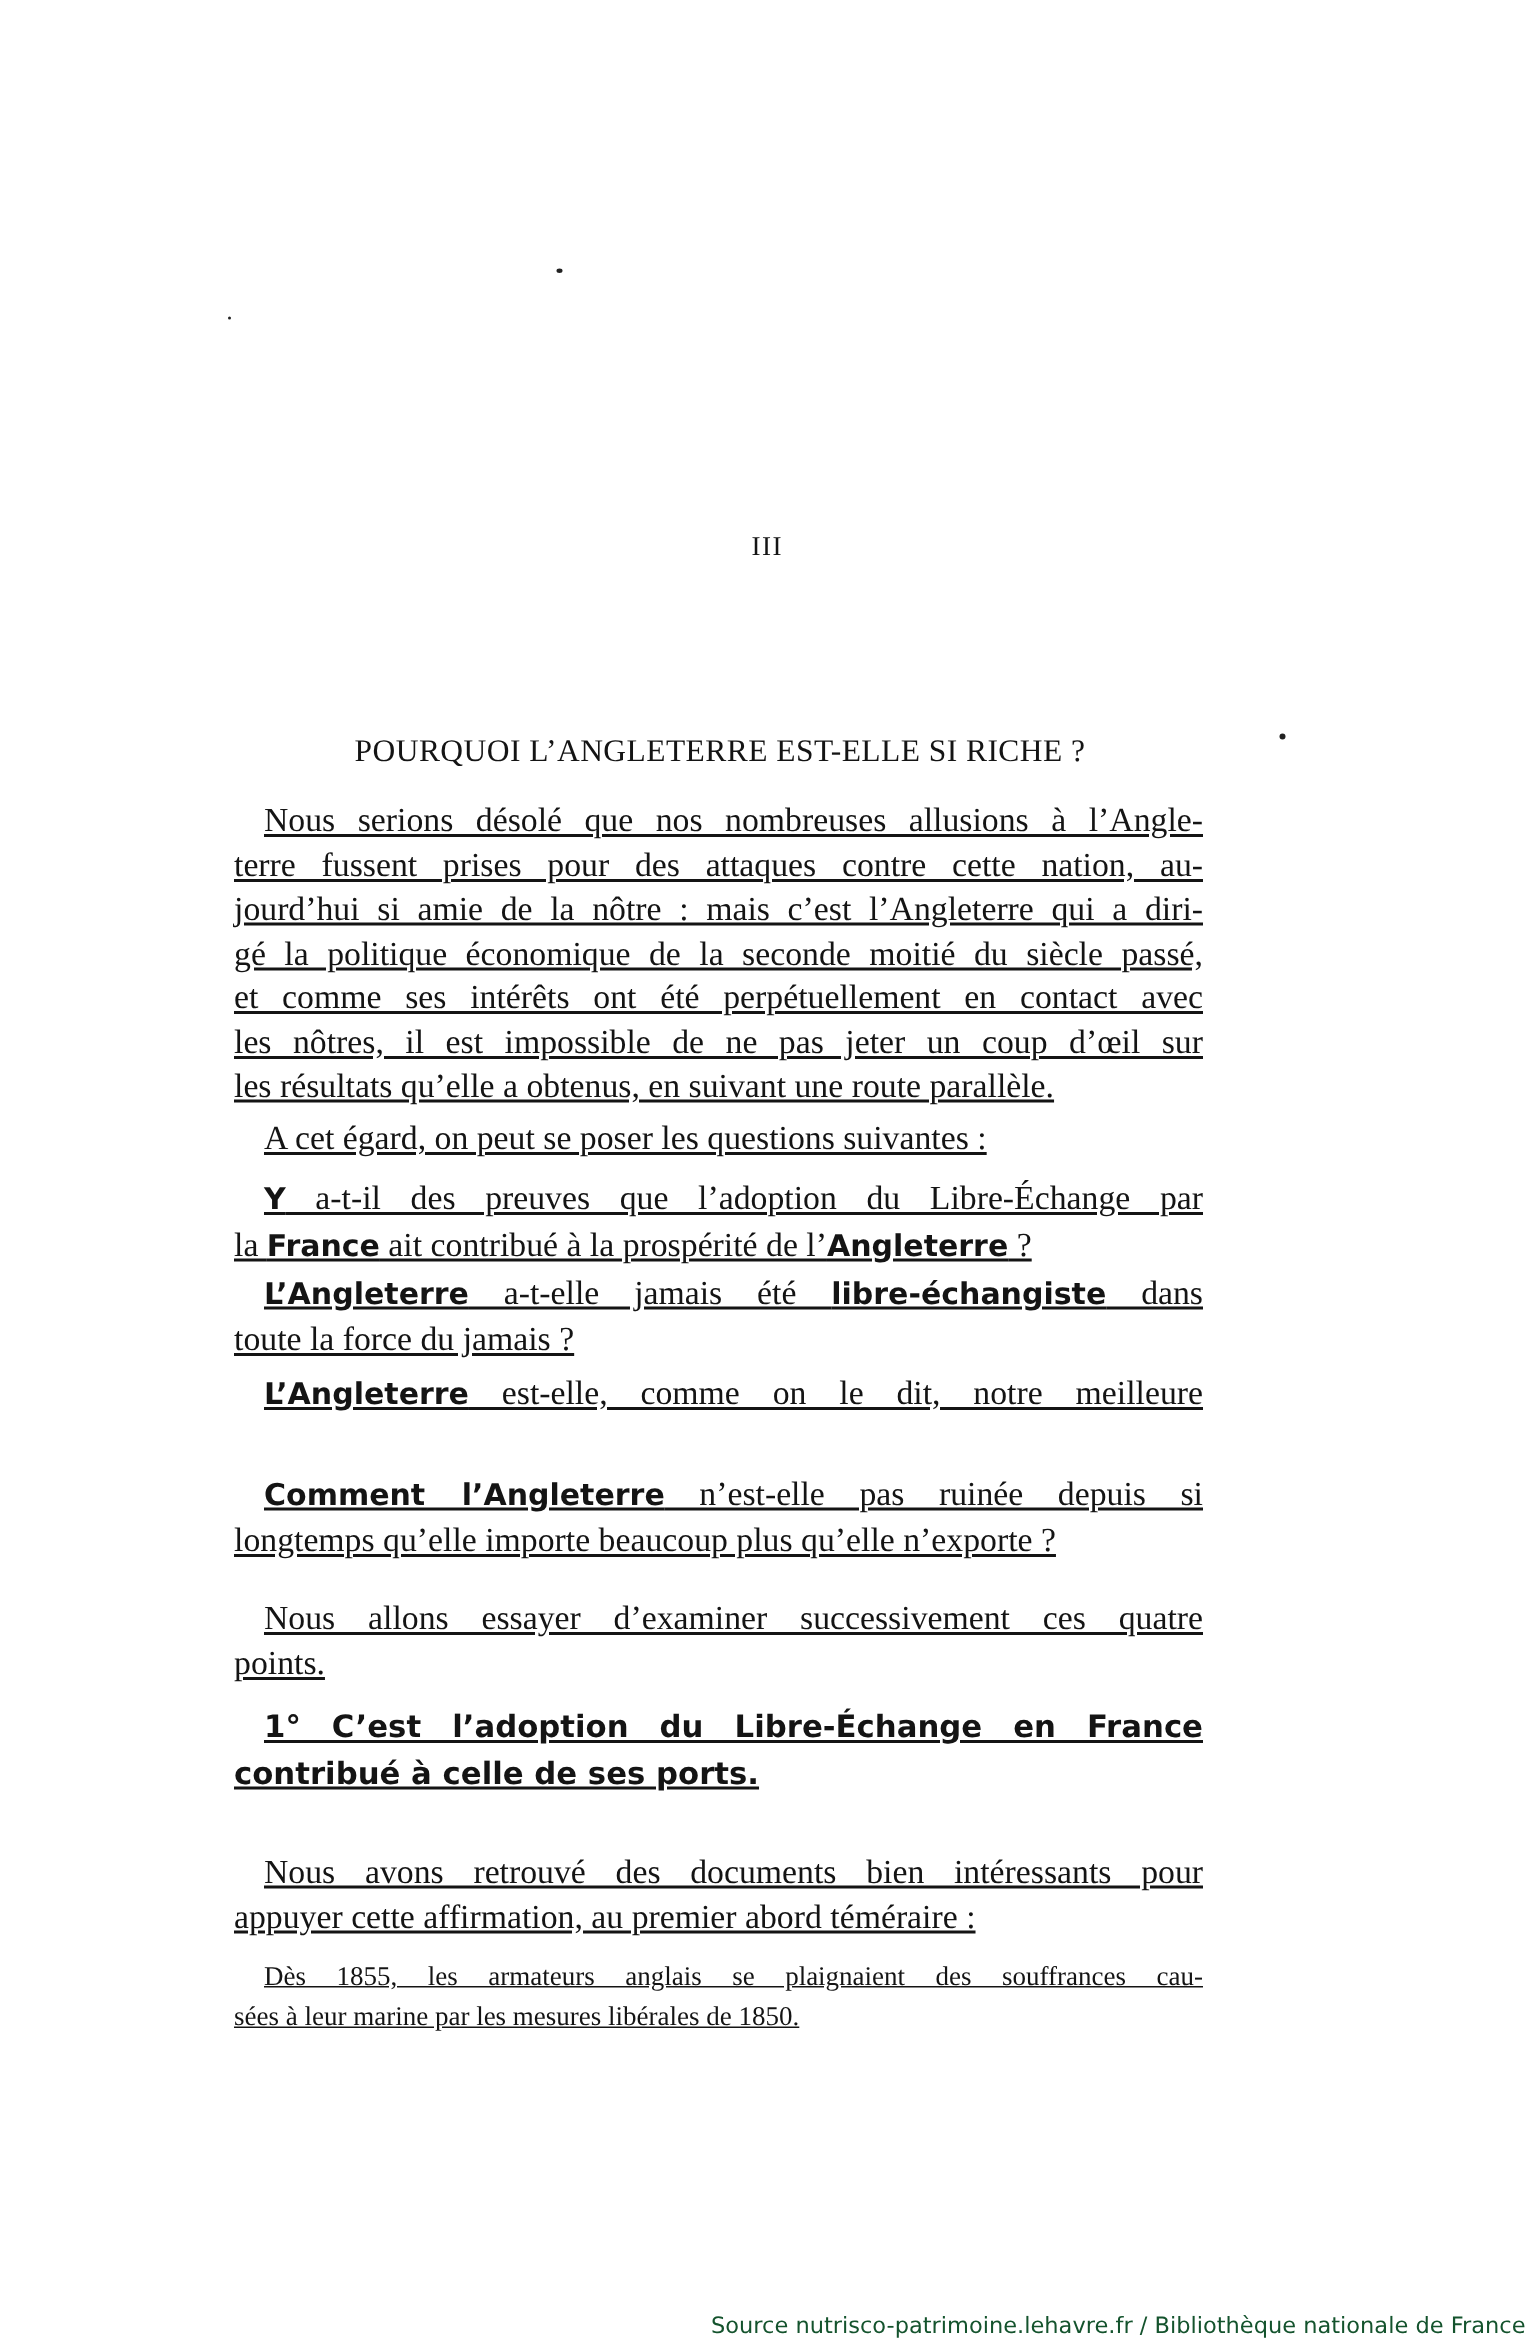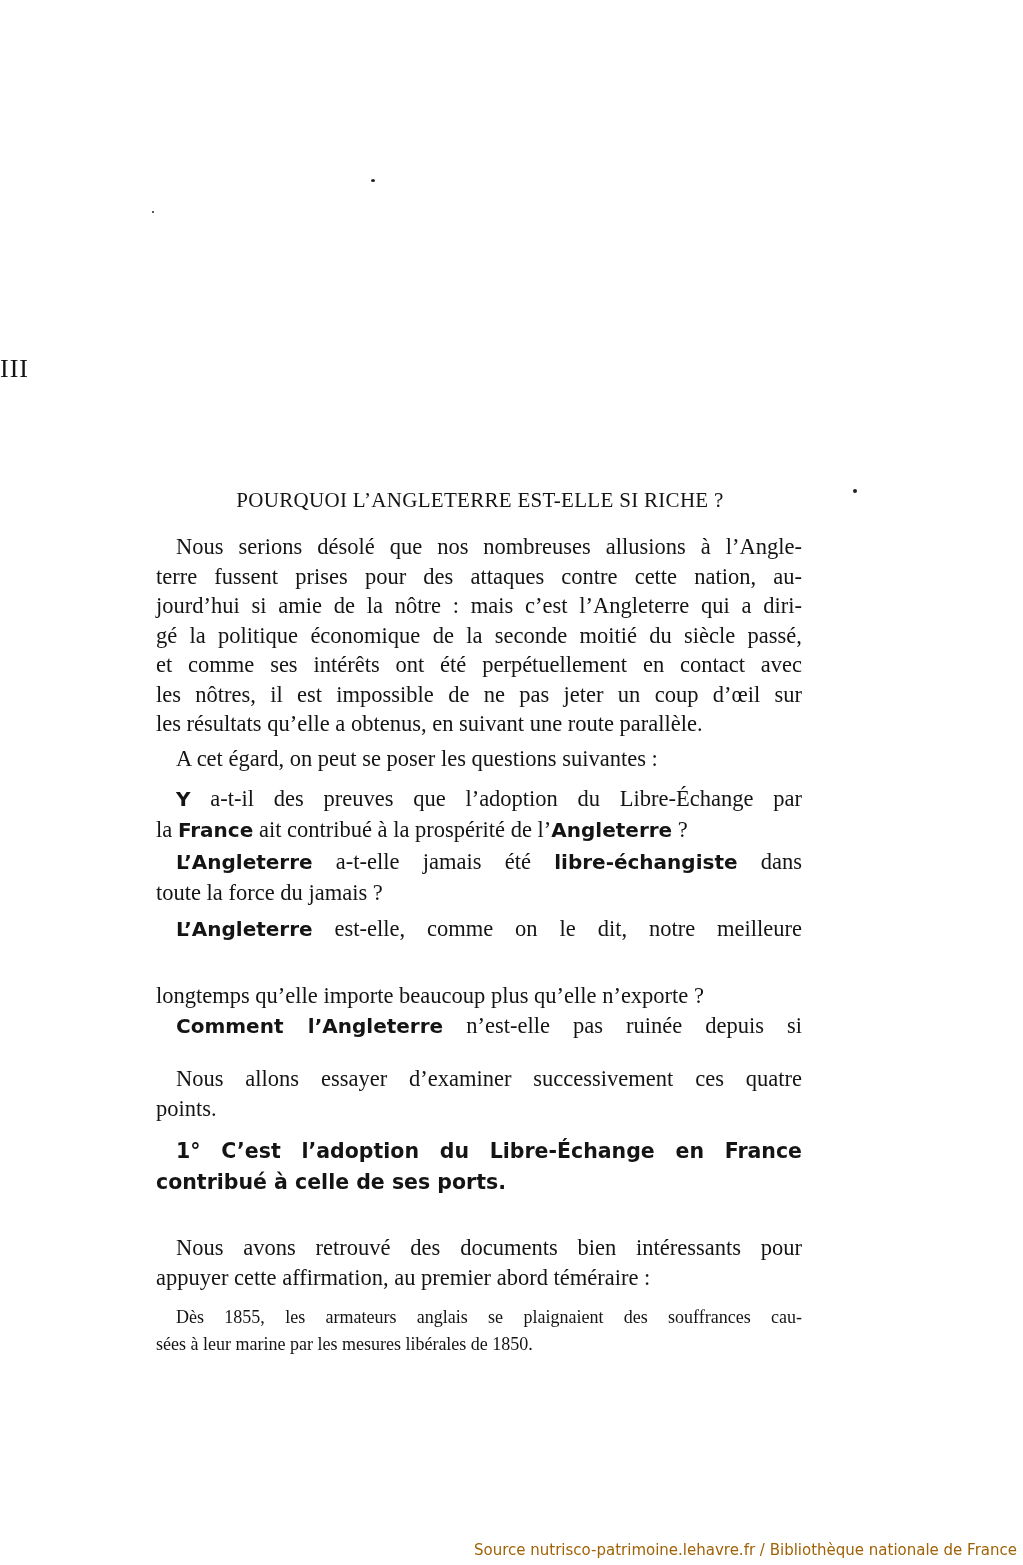--- a/index.html
+++ b/index.html
@@ -4,45 +4,45 @@
   <style>
     html, body { margin: 0; padding: 0; background: #ffffff; }
     body {
       width: 1023px; height: 1565px; position: relative; overflow: hidden;
       font-family: "Liberation Serif", "DejaVu Serif", serif;
       color: #141414;
     }
     .speck { position: absolute; background: #222; border-radius: 50%; }
     .chapter-num {
       position: absolute; left: 0; width: 1023px; top: 354px;
-      font-size: 26px; letter-spacing: 1px;
+      text-align: center; font-size: 18px; letter-spacing: 1px;
     }
     .chapter-title {
       position: absolute; left: 0; width: 960px; top: 444px;
       text-align: center; font-size: 21px; letter-spacing: 0.3px; margin-top: 44px;
     }
     .body-block {
       position: absolute; left: 156px; width: 646px;
       font-size: 22.5px; line-height: 29.5px;
     }
-    .line { display: block; white-space: nowrap; text-align: justify; text-align-last: justify; }
+    .line { display: block; white-space: nowrap; text-align: justify; text-align-last: justify; text-decoration: underline; }
     .line.last { text-align-last: left; }
     .indent { padding-left: 20px; }
     b { font-family: "DejaVu Sans", sans-serif; font-weight: bold; font-size: 20px; }
     .heading-block {
       position: absolute; left: 156px; width: 646px; top: 1136px;
       font-family: "DejaVu Sans", sans-serif; font-weight: bold; font-size: 20.5px; line-height: 31px;
     }
     .note-block {
       position: absolute; left: 156px; width: 646px; top: 1304px;
       font-size: 18px; line-height: 27px;
     }
     .source {
       position: absolute; right: 6px; bottom: 6px;
-      font-family: "DejaVu Sans", sans-serif; font-size: 15px; color: #a16207;
+      font-family: "DejaVu Sans", sans-serif; font-size: 15px; color: #14532d;
     }
   </style>
 </head>
 <body>
 
 <div class="speck" style="left:371px;top:179px;width:4px;height:3px;"></div>
 <div class="speck" style="left:152px;top:211px;width:2px;height:2px;"></div>
 <div class="speck" style="left:853px;top:489px;width:4px;height:4px;"></div>
 
 <div class="chapter-num">III</div>
@@ -70,22 +70,22 @@
 <div class="body-block" style="top:847px;">
   <span class="line indent"><b>L’Angleterre</b><span> a-t-elle jamais été </span><b>libre-échangiste</b><span> dans</span></span>
   <span class="line last">toute la force du jamais ?</span>
 </div>
 
 <div class="body-block" style="top:914px;">
   <span class="line indent"><b>L’Angleterre</b><span> est-elle, comme on le dit, notre meilleure</span></span>
 </div>
 
 <div class="body-block" style="top:981px;">
+  <span class="line indent"><b>Comment l’Angleterre</b><span> n’est-elle pas ruinée depuis si</span></span>
   <span class="line last">longtemps qu’elle importe beaucoup plus qu’elle n’exporte ?</span>
-  <span class="line indent"><b>Comment l’Angleterre</b><span> n’est-elle pas ruinée depuis si</span></span>
 </div>
 
 <div class="body-block" style="top:1064px;">
   <span class="line indent">Nous allons essayer d’examiner successivement ces quatre</span>
   <span class="line last">points.</span>
 </div>
 
 <div class="heading-block">
   <span class="line indent">1° C’est l’adoption du Libre-Échange en France</span>
   <span class="line last">contribué à celle de ses ports.</span>

